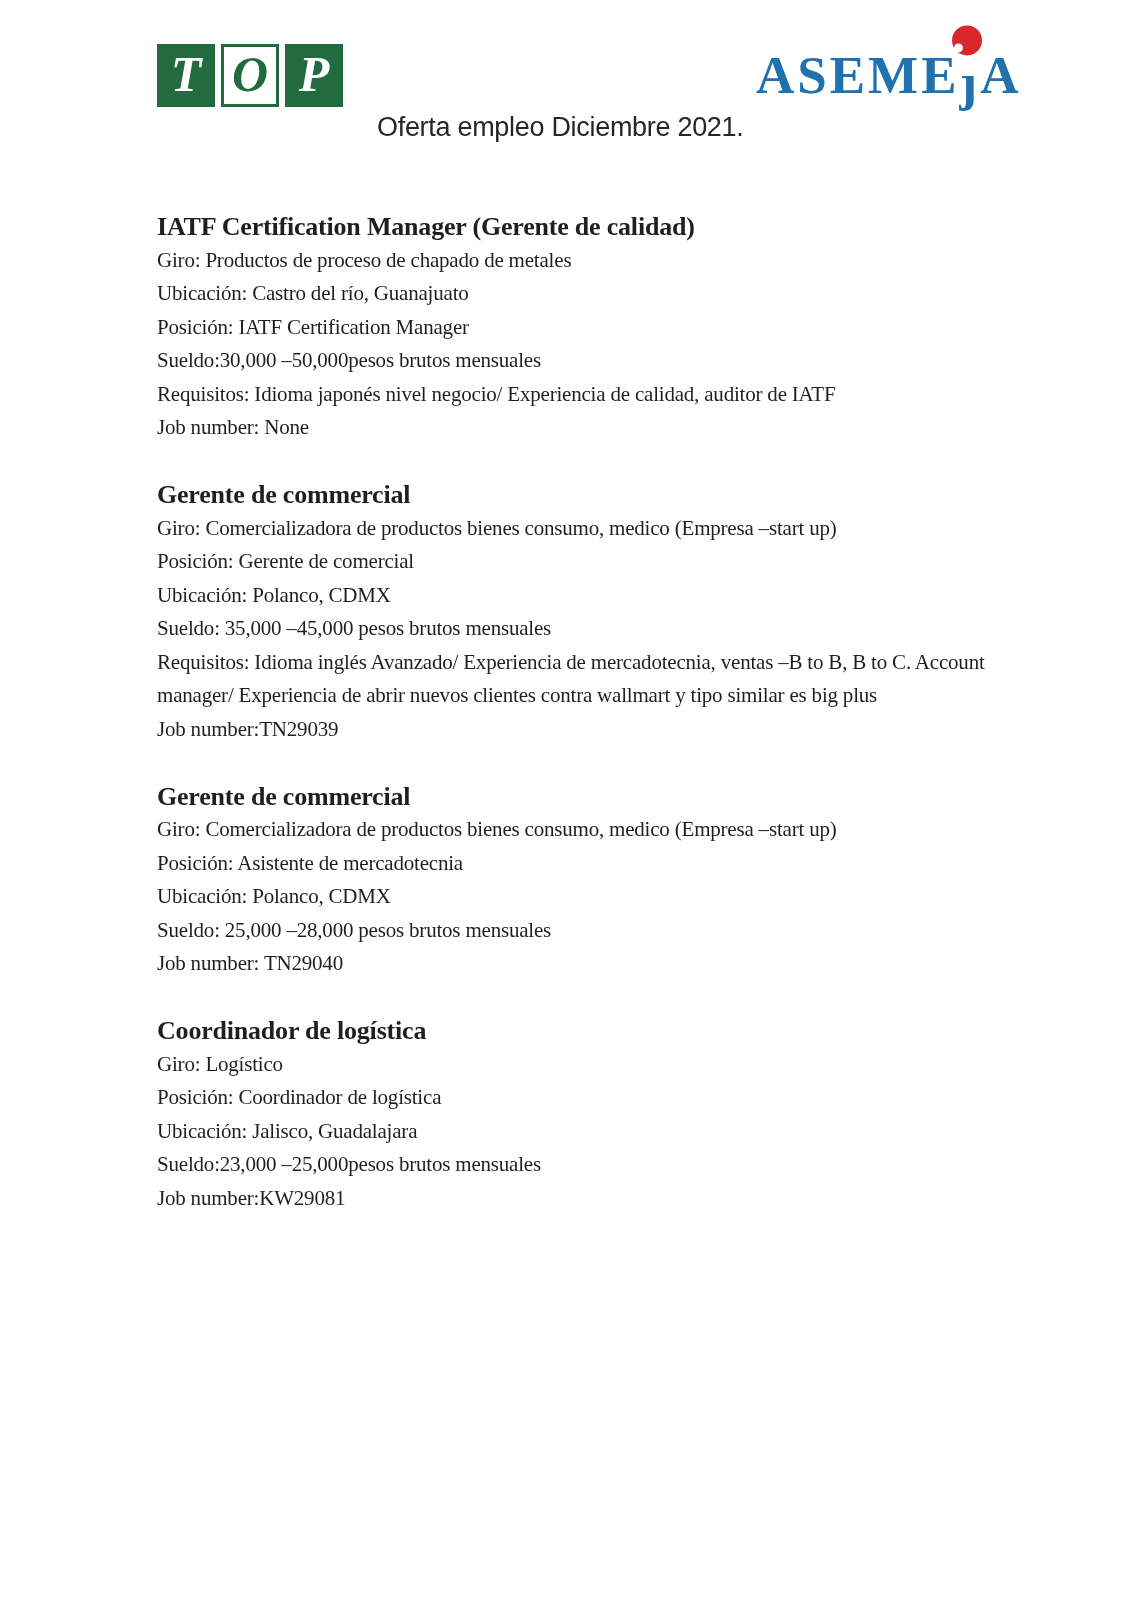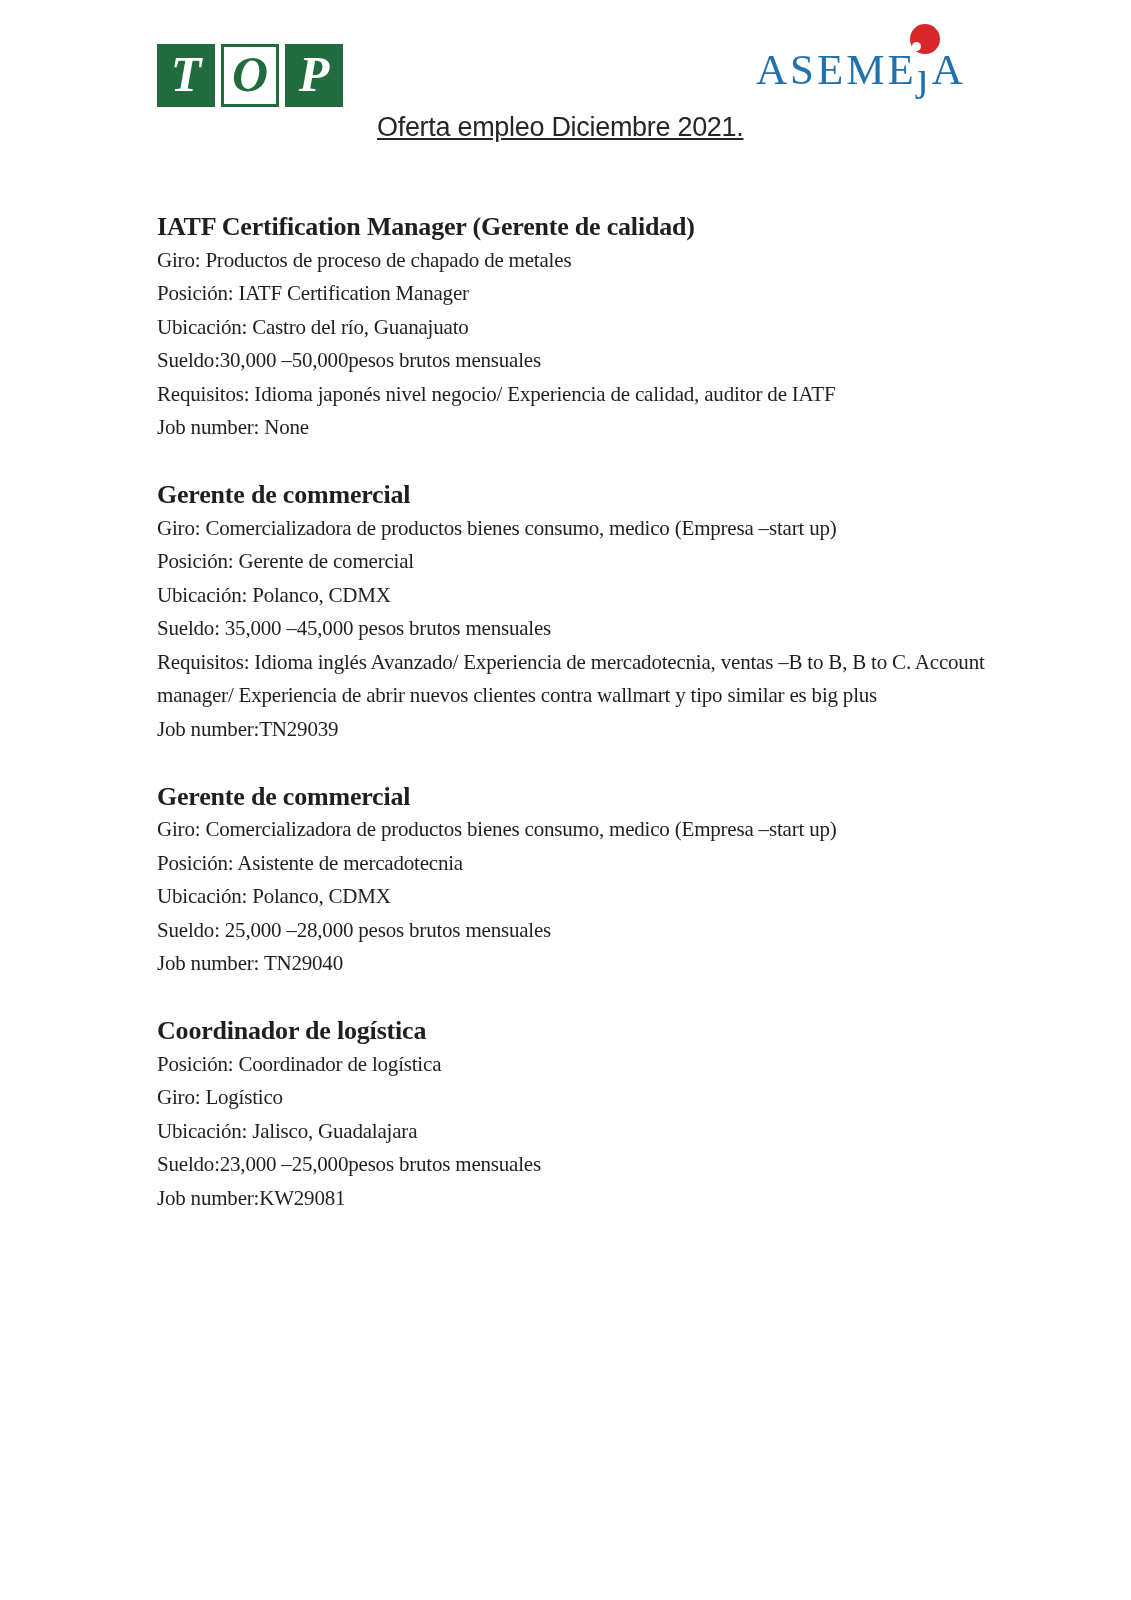--- a/index.html
+++ b/index.html
@@ -45,22 +45,22 @@
     background:#ffffff;
     border:3px solid var(--top-green);
     color:var(--top-green);
   }
 
   
   .asemeja{
     position:absolute;
     left:756px; top:45px;
     font-family:"Liberation Serif", serif;
-    font-weight:normal;
-    font-size:43px;
+    font-weight:bold;
+    font-size:53px;
     letter-spacing:3px;
     color:var(--asemeja-blue);
     white-space:nowrap;
   }
   .as-j{
     position:relative;
     display:inline-block;
     transform:translateY(0.14em);
   }
   .as-dot{
@@ -80,21 +80,20 @@
   }
 
   
   .doc-title{
     position:absolute;
     left:377px; top:112px;
     font-family:"Liberation Sans", sans-serif;
     font-size:27px;
     letter-spacing:-0.3px;
     color:#262626;
-    text-decoration:underline;
   }
 
   
   .job-list{
     position:absolute;
     left:157px; top:210px;
     width:838px;
   }
   .job + .job{ margin-top:33.5px; }
   .job-title{
@@ -124,22 +123,22 @@
   <div class="asemeja">
     <span>ASEME</span><span class="as-j"><span class="as-dot"></span><span>ȷ</span></span><span>A</span>
   </div>
 
   <div class="doc-title">Oferta empleo Diciembre 2021.</div>
 
   <main class="job-list">
     <section class="job">
       <h2 class="job-title">IATF Certification Manager (Gerente de calidad)</h2>
     <p class="job-line">Giro: Productos de proceso de chapado de metales</p>
+        <p class="job-line">Ubicación: Castro del río, Guanajuato</p>
         <p class="job-line">Posición: IATF Certification Manager</p>
-        <p class="job-line">Ubicación: Castro del río, Guanajuato</p>
         <p class="job-line">Sueldo:30,000 –50,000pesos brutos mensuales</p>
         <p class="job-line">Requisitos: Idioma japonés nivel negocio/ Experiencia de calidad, auditor de IATF</p>
         <p class="job-line">Job number: None</p>
       </section>
 
     <section class="job">
       <h2 class="job-title">Gerente de commercial</h2>
     <p class="job-line">Giro: Comercializadora de productos bienes consumo, medico (Empresa –start up)</p>
         <p class="job-line">Posición: Gerente de comercial</p>
         <p class="job-line">Ubicación: Polanco, CDMX</p>
@@ -152,21 +151,21 @@
       <h2 class="job-title">Gerente de commercial</h2>
     <p class="job-line">Giro: Comercializadora de productos bienes consumo, medico (Empresa –start up)</p>
         <p class="job-line">Posición: Asistente de mercadotecnia</p>
         <p class="job-line">Ubicación: Polanco, CDMX</p>
         <p class="job-line">Sueldo: 25,000 –28,000 pesos brutos mensuales</p>
         <p class="job-line">Job number: TN29040</p>
       </section>
 
     <section class="job">
       <h2 class="job-title">Coordinador de logística</h2>
-    <p class="job-line">Posición: Coordinador de logística</p>
-        <p class="job-line">Giro: Logístico</p>
+    <p class="job-line">Giro: Logístico</p>
+        <p class="job-line">Posición: Coordinador de logística</p>
         <p class="job-line">Ubicación: Jalisco, Guadalajara</p>
         <p class="job-line">Sueldo:23,000 –25,000pesos brutos mensuales</p>
         <p class="job-line">Job number:KW29081</p>
       </section>
   </main>
 
 </div>
 
 </body></html>

